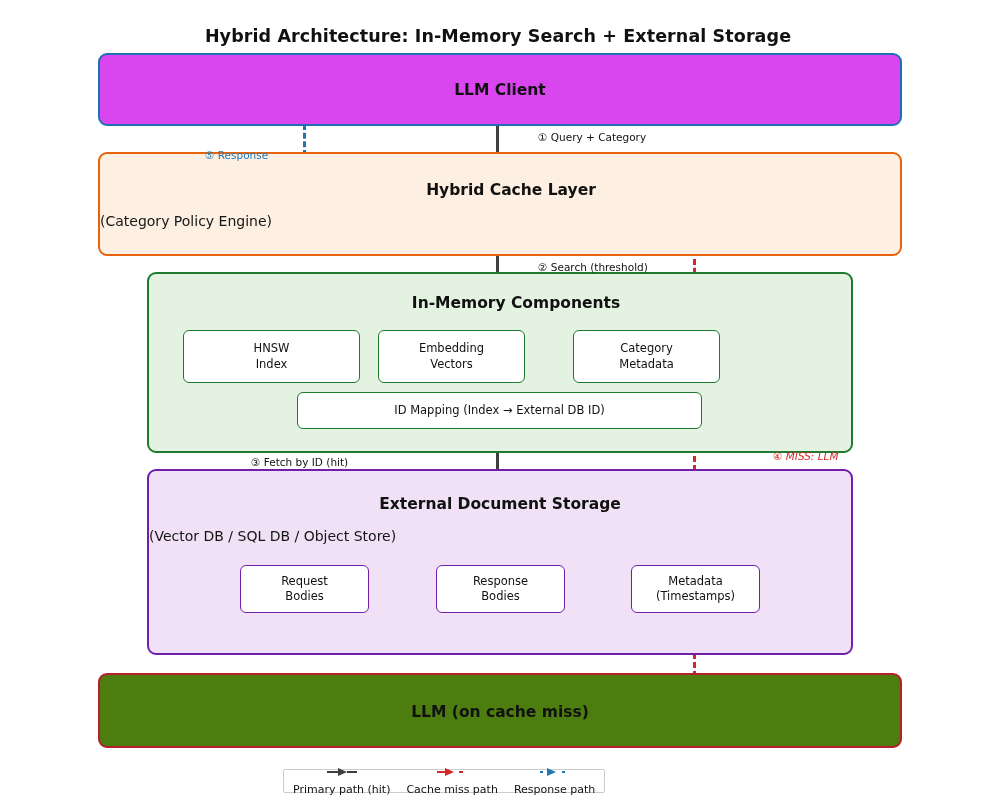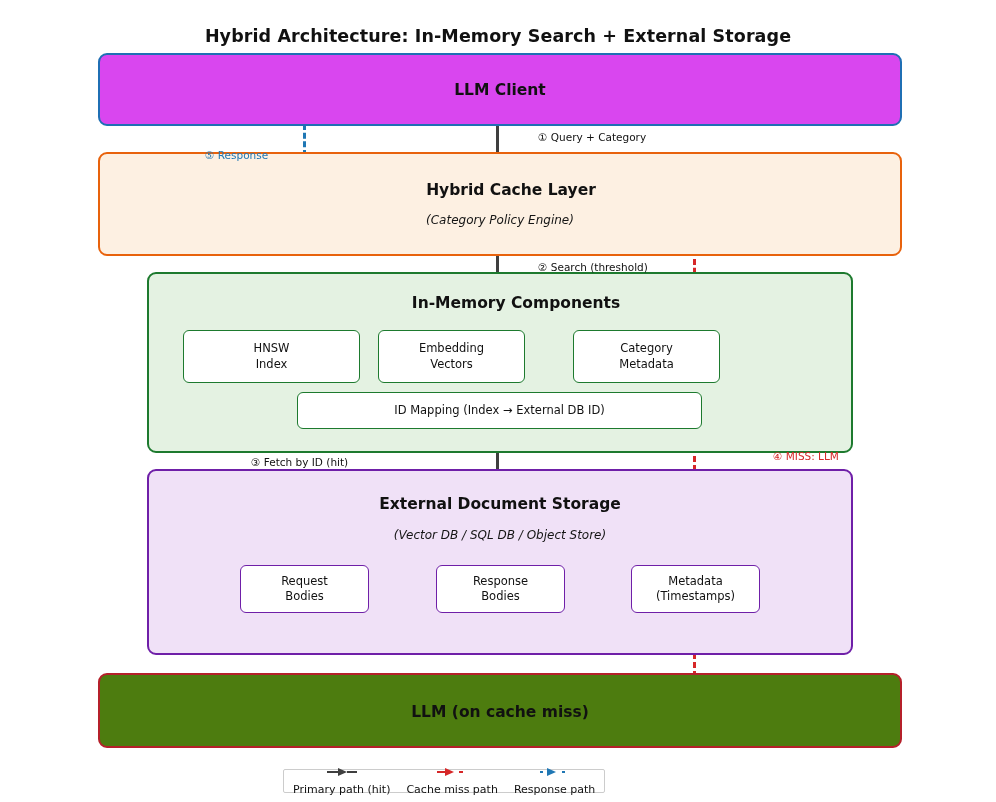--- a/index.html
+++ b/index.html
@@ -46,23 +46,22 @@
     width: 100%;
     text-align: center;
     font-size: 15.5px;
     font-weight: bold;
     color: #111111;
   }
   .layer-sub {
     position: absolute;
     left: 0;
     width: 100%;
-    text-align: center;
-    font-size: 12px;
-    font-style: italic;
+    text-align: left;
+    font-size: 14px;
     color: #151515;
   }
 
   .sub-box {
     position: absolute;
     box-sizing: border-box;
     background: #ffffff;
     border-style: solid;
     border-width: 1.7px;
     border-radius: 6px;
@@ -230,21 +229,21 @@
   </div>
 
   <div class="layer-box" id="llm-miss-box">
     <div class="layer-title" style="top:28px;">LLM (on cache miss)</div>
   </div>
 
   <div class="edge-label" style="left:538px; top:131px;">① Query + Category</div>
   <div class="edge-label blue" style="left:205px; top:149px;">⑤ Response</div>
   <div class="edge-label" style="left:538px; top:261px;">② Search (threshold)</div>
   <div class="edge-label" style="left:251px; top:456px;">③ Fetch by ID (hit)</div>
-  <div class="edge-label red" style="left:773px; top:450px;">④ MISS: LLM</div>
+  <div class="edge-label red" style="left:773px; top:450px;font-style:italic;">④ MISS: LLM</div>
 
   <div id="legend">
     <div class="legend-entry">
       <span class="legend-marker">
         <span class="seg" style="left:0; width:12px; background:#3f3f3f;"></span>
         <span class="seg" style="left:20px; width:10px; background:#3f3f3f;"></span>
         <span class="head" style="border-left-color:#3f3f3f;"></span>
       </span>
       <span>Primary path (hit)</span>
     </div>

